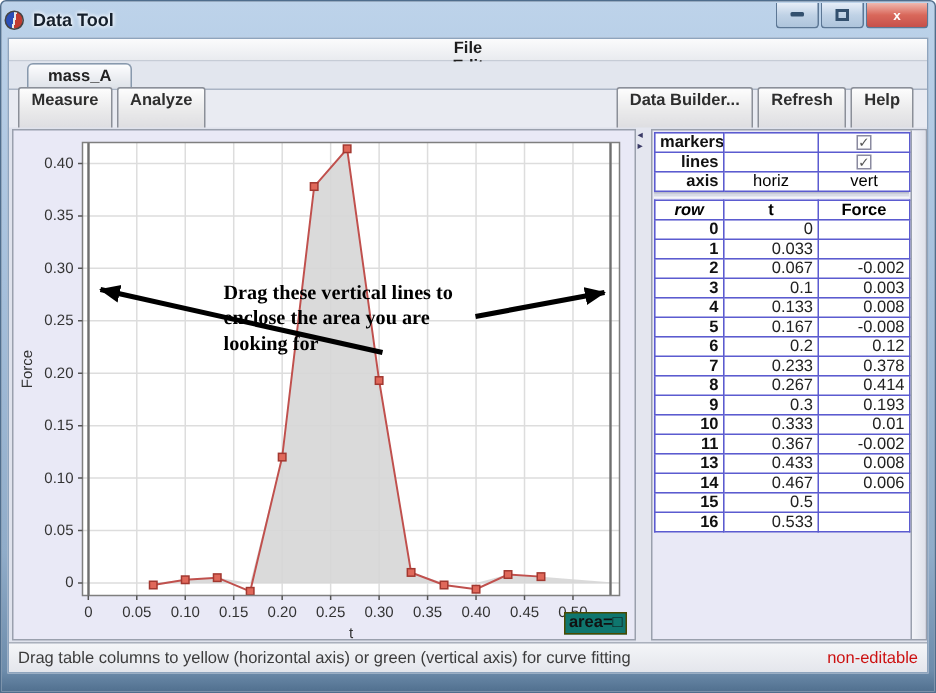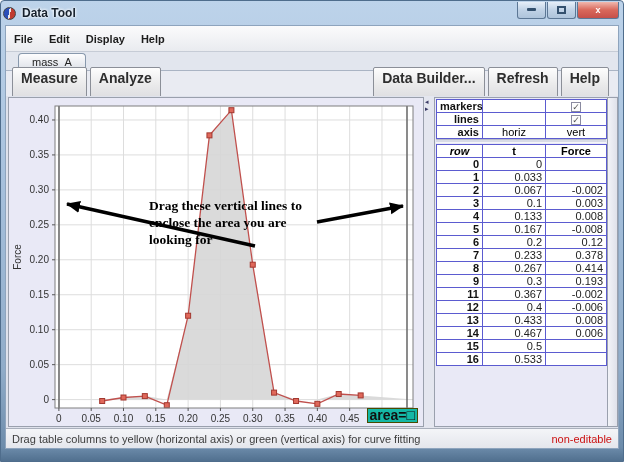--- a/index.html
+++ b/index.html
@@ -18,30 +18,30 @@
   .win-controls { margin-left:auto; display:flex; margin-top:-6px; }
   .win-btn { width:29px; height:17px; display:flex; align-items:center; justify-content:center;
     border:1px solid #5c7795; border-top:none; background:linear-gradient(#e6eef8,#c0d2e6 50%,#aec4db);
     border-radius:0 0 3px 3px; margin-left:1px; font-size:9px; color:#2a3a4c; }
   .win-btn.close { background:linear-gradient(#f0b8ae,#d9685b 50%,#c6504a); color:#fff; width:42px; font-weight:bold; }
   .glyph-min { width:9px; height:3px; background:#33506e; border-radius:1px; }
   .glyph-max { width:9px; height:8px; border:2px solid #33506e; }
   
   .client { position:absolute; left:4px; right:4px; top:24px; bottom:12px;
     background:#e9ebf2; display:flex; flex-direction:column; border:1px solid #8ea4bd; }
-  .menubar { height:26px; display:flex; align-items:center;
-    background:linear-gradient(#fbfbfc,#e9ebef); border-bottom:1px solid #c6ccd6; }
+  .menubar { height:15px; display:flex; align-items:center;
+    background:linear-gradient(#fbfbfc,#e9ebef); border-bottom:1px solid #c6ccd6;flex-direction:column; }
   .menu-item { font-size:11px; font-weight:bold; color:#1d1d1d; padding:0 8px; cursor:default; }
   .tabbar { height:19px; display:flex; align-items:flex-end; background:#e2e6ee; padding-left:12px;
     border-bottom:1px solid #aab4c4; }
-  .tab { font-size:11px; font-weight:normal; color:#222; padding:2px 13px 2px 13px;
+  .tab { font-size:11px; font-weight:bold; color:#222; padding:2px 13px 2px 13px;
     background:linear-gradient(#fdfdfe,#dde1e8); border:1px solid #8899ad; border-bottom:none;
     border-radius:4px 4px 0 0; }
   .toolbar { height:25px; display:flex; align-items:center; background:#e9ebf2; padding:0 6px 0 6px; }
-  .btn { font-size:14px; font-weight:bold; color:#2e2e2e; padding:2px 8px 14px 8px; margin-right:3px;
+  .btn { font-size:11px; font-weight:bold; color:#2e2e2e; padding:2px 8px 14px 8px; margin-right:3px;
     background:linear-gradient(#fdfdfd,#e9e9ea 55%,#dcdce0); border:1px solid #8b8f98; border-radius:2px; }
   .toolbar-right { margin-left:auto; display:flex; }
   
   .main { flex:1; display:flex; background:#dfe2ec; overflow:hidden; }
   .chart-panel { flex:1; position:relative; background:#e9e9f6; border:1px solid #9aa0ad; margin:1px 0 1px 2px; }
   .divider { width:10px; background:#e4e6ef; position:relative; }
   .divider .arrows { position:absolute; top:2px; left:1px; font-size:7px; line-height:7px; color:#3a3a66; }
   .table-panel { width:184px; background:#e9e9f6; border:1px solid #9aa0ad; margin:1px 0 1px 0;
     display:flex; position:relative; }
   .table-wrap { width:172px; }
@@ -57,22 +57,22 @@
   td.hdr-row { background:#f1f1f1; font-weight:bold; font-style:italic; text-align:center; }
   .gap { height:4px; background:#d8dbe6; border-top:1px solid #b8bccb; border-bottom:1px solid #f4f5f9; margin-left:1px; width:170px; }
   .checkbox { display:inline-block; width:10px; height:10px; border:1px solid #8a8aa0; background:#fdfdfd;
     font-size:9px; line-height:9px; text-align:center; color:#555; }
   td.center { text-align:center; }
   
   .statusbar { height:20px; display:flex; align-items:center; background:linear-gradient(#f4f5f8,#e4e6ec);
     border-top:1px solid #aab0bc; padding:0 6px; font-size:11px; color:#3c3c3c;text-align:right; }
   .status-right { margin-left:auto; color:#cc1111; }
   
-  .area-badge { position:absolute; right:5px; bottom:3px; background:#14b8a6; border:1px solid #4a4a00;
-    font-size:14px; font-weight:bold; color:#111; padding:0 2px 1px 2px; line-height:12px; }
+  .area-badge { position:absolute; right:5px; bottom:3px; background:#0f766e; border:1px solid #4a4a00;
+    font-size:11px; font-weight:bold; color:#111; padding:0 2px 1px 2px; line-height:12px; }
   svg text { font-family:"Liberation Sans",sans-serif; }
   svg text.annot { font-family:"Liberation Serif",serif; font-weight:bold; }
 </style>
 </head>
 <body>
 
 <div class="window">
 
   <div class="titlebar">
     <div class="app-icon"></div>
@@ -307,30 +307,30 @@
                   <td class="rownum">8</td>
                   <td class="val">0.267</td>
                   <td class="val">0.414</td>
                 </tr>
                 <tr>
                   <td class="rownum">9</td>
                   <td class="val">0.3</td>
                   <td class="val">0.193</td>
                 </tr>
                 <tr>
+                  <td class="rownum">10</td>
+                  <td class="val">0.333</td>
+                  <td class="val">0.01</td>
+                </tr>
+                <tr>
                   <td class="rownum">11</td>
                   <td class="val">0.367</td>
                   <td class="val">-0.002</td>
                 </tr>
                 <tr>
-                  <td class="rownum">12</td>
-                  <td class="val">0.4</td>
-                  <td class="val">-0.006</td>
-                </tr>
-                <tr>
                   <td class="rownum">13</td>
                   <td class="val">0.433</td>
                   <td class="val">0.008</td>
                 </tr>
                 <tr>
                   <td class="rownum">14</td>
                   <td class="val">0.467</td>
                   <td class="val">0.006</td>
                 </tr>
                 <tr>

